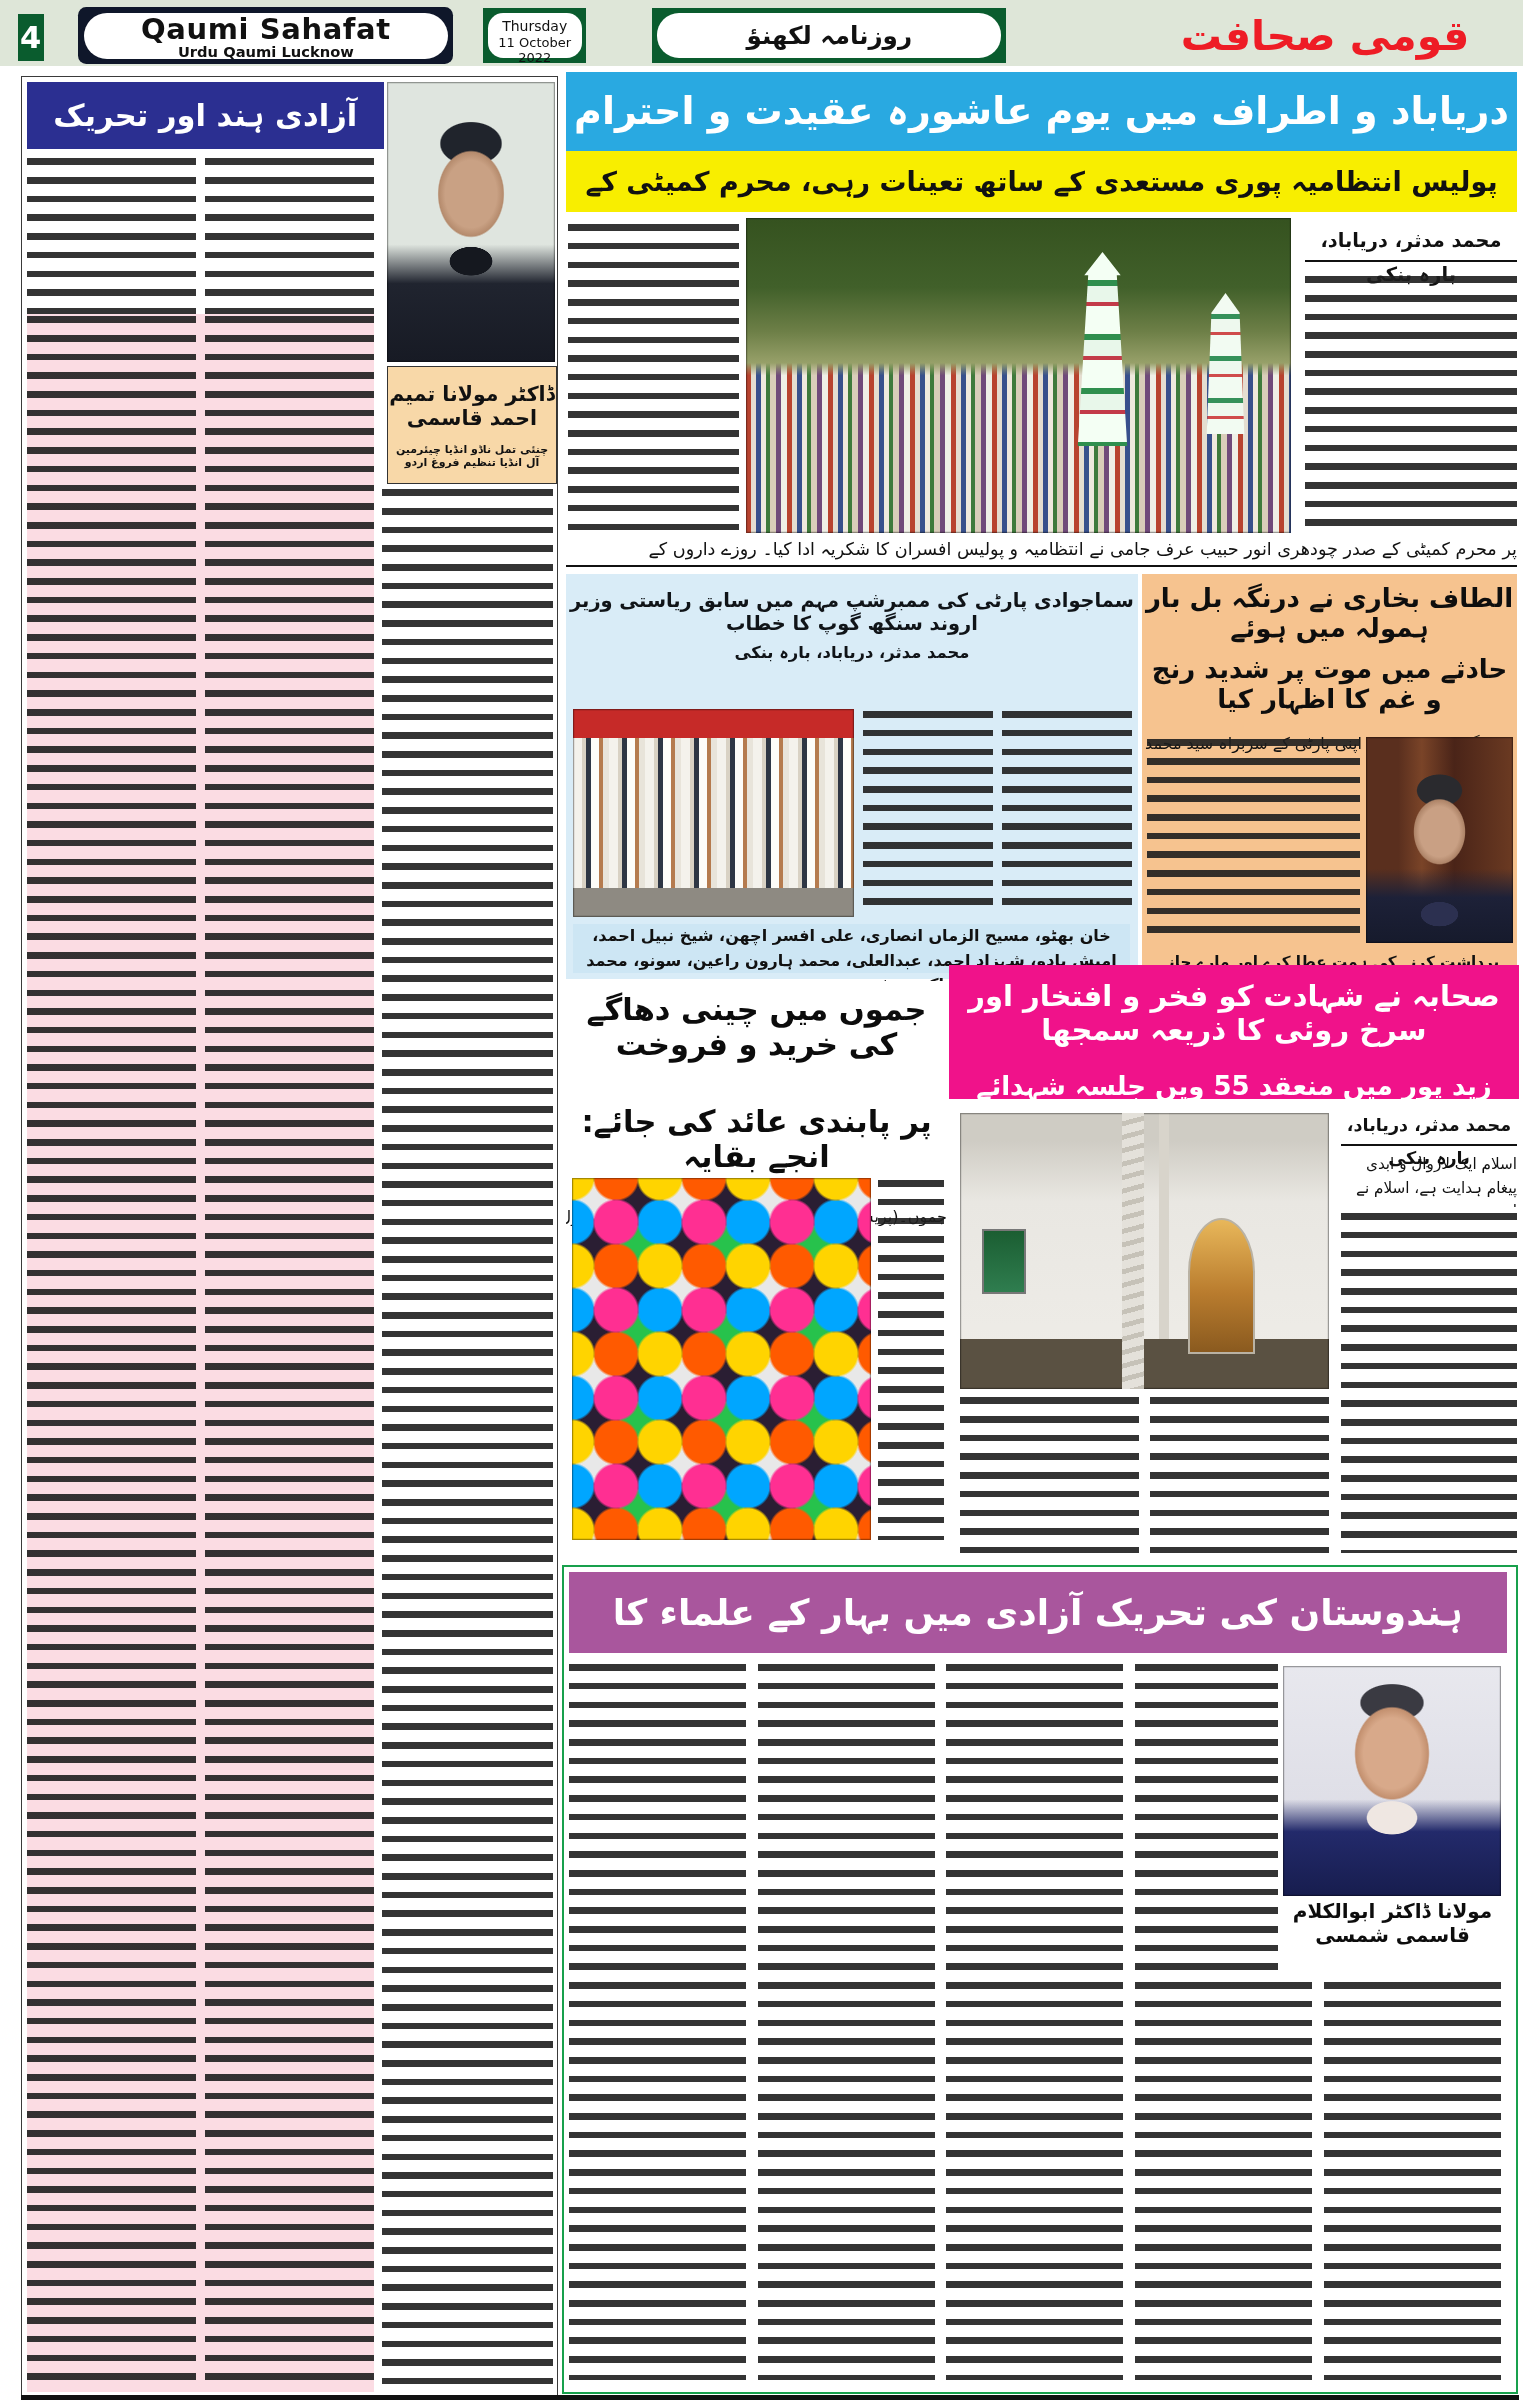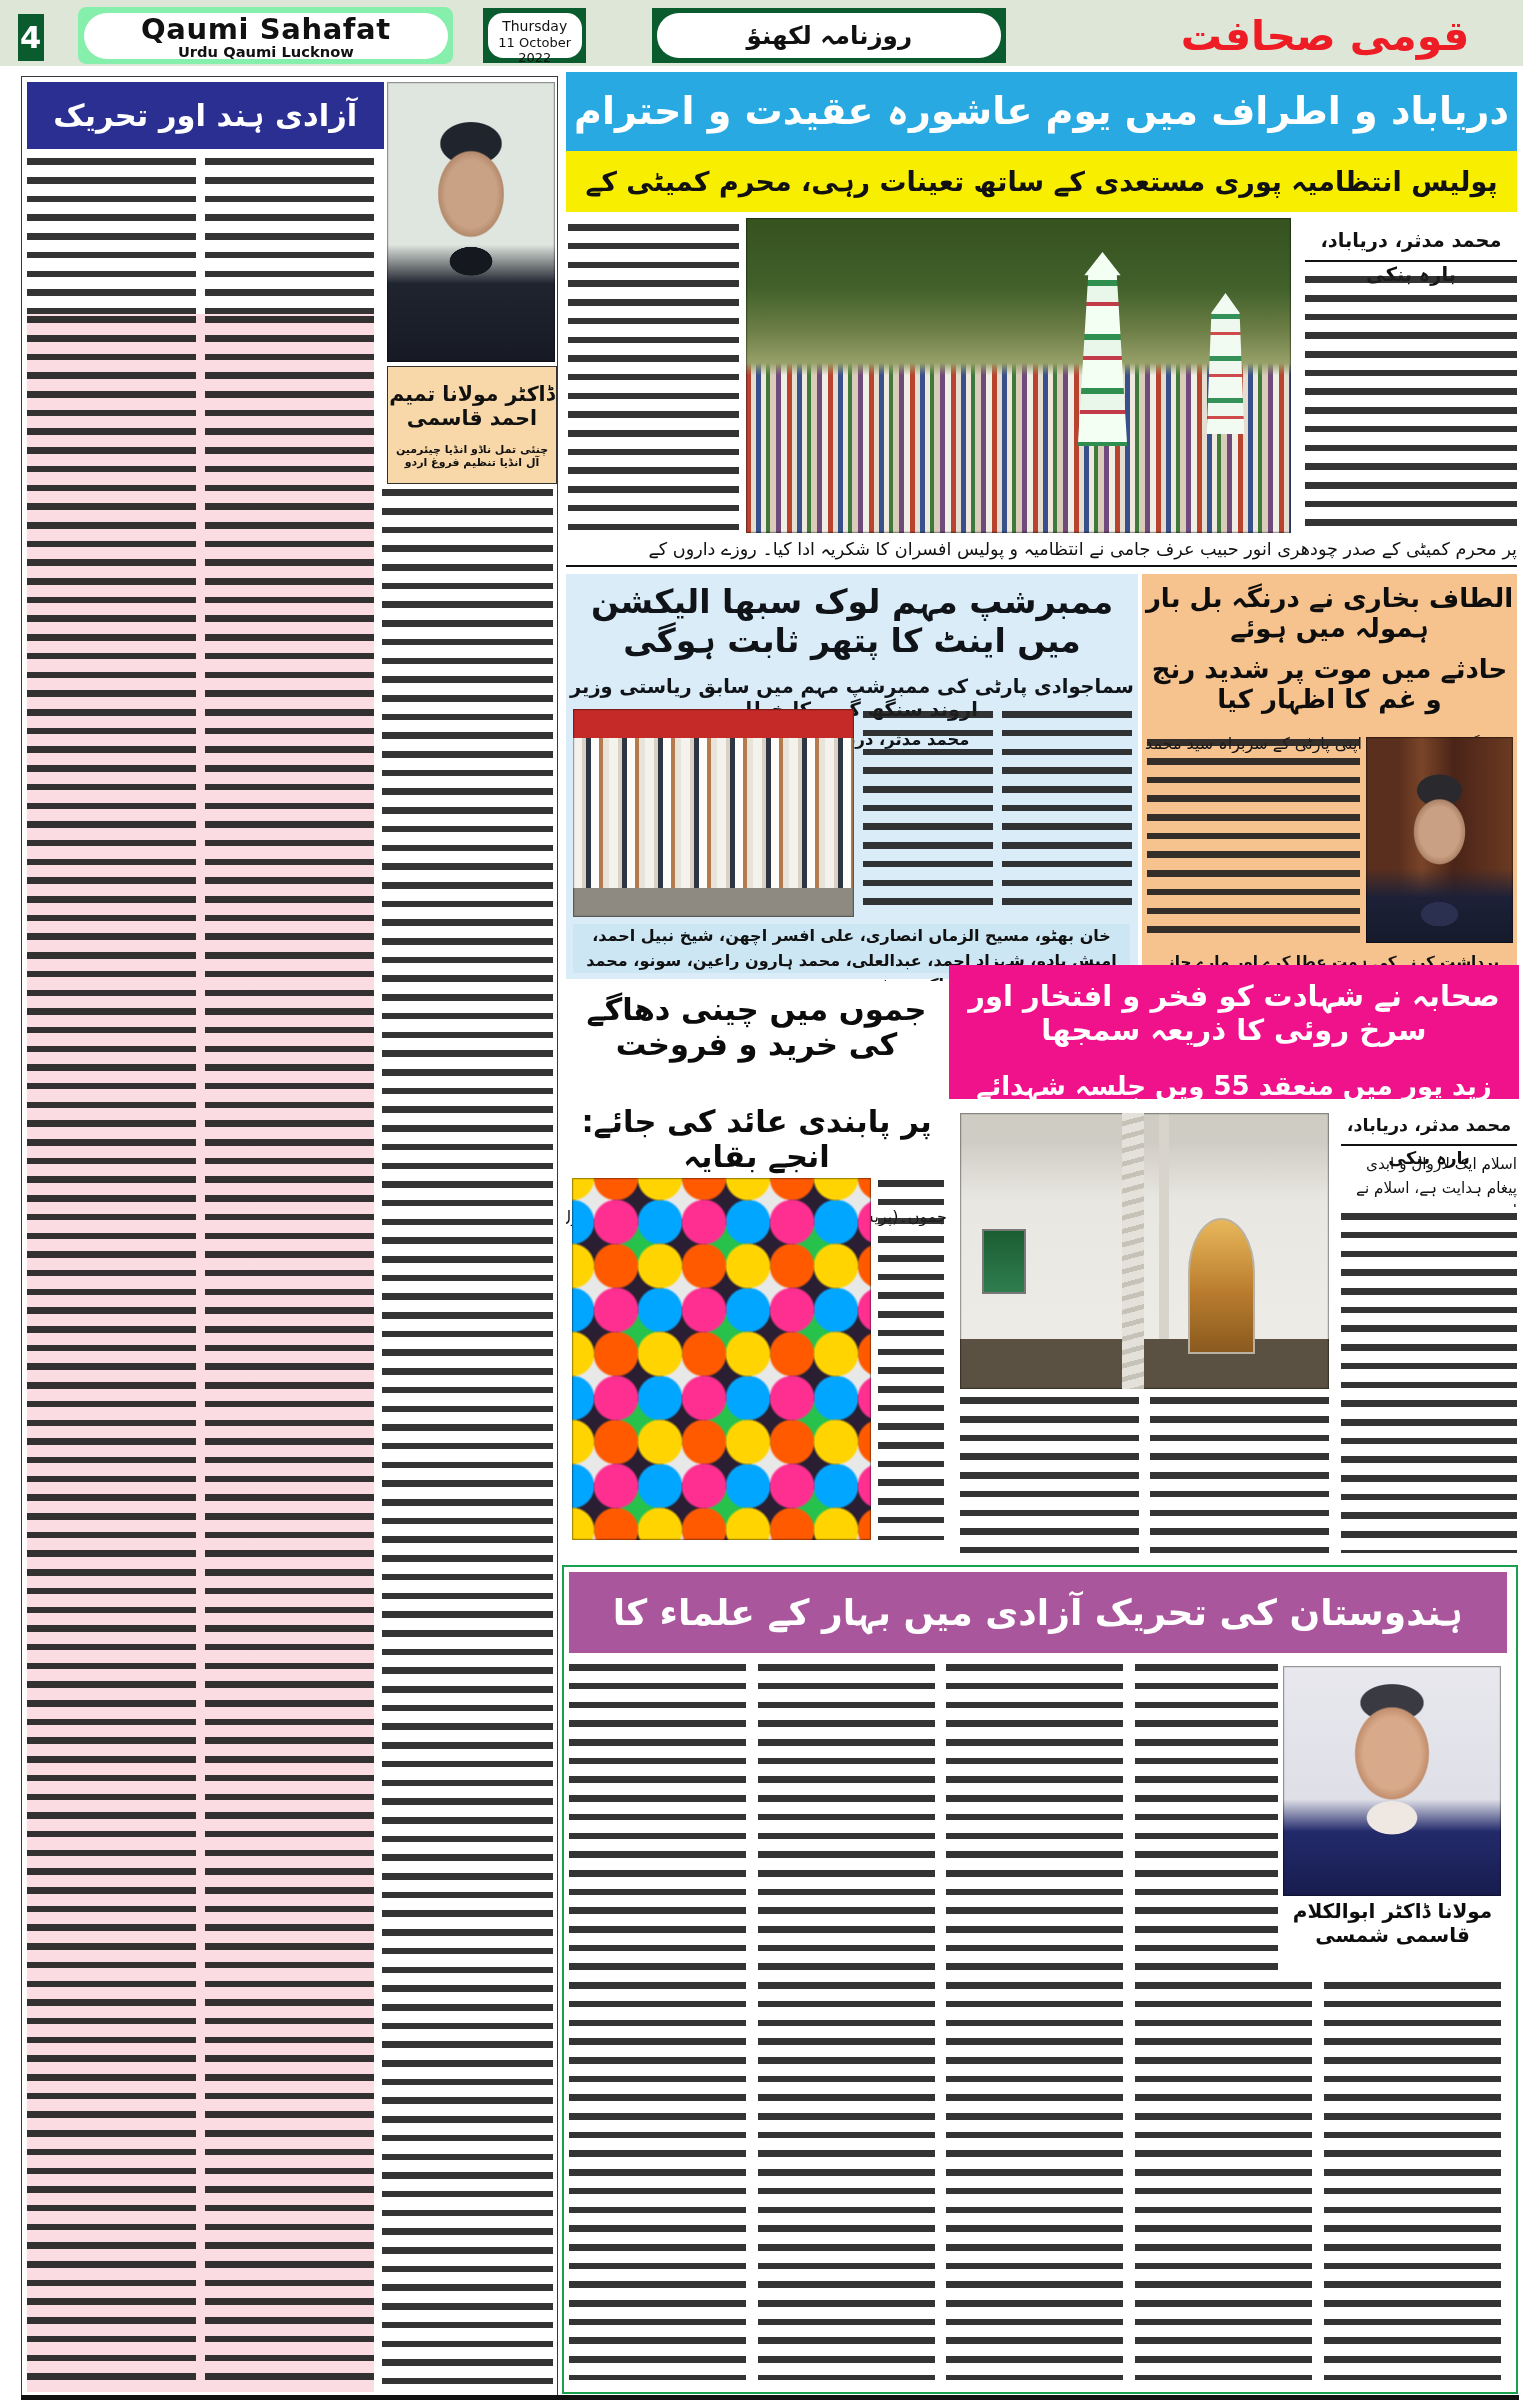--- a/index.html
+++ b/index.html
@@ -20,21 +20,21 @@
 </style>
 </head>
 <body>
 
 <div id="page">
 
   <div class="abs" style="left:0;top:0;width:1524px;height:66px;background:#dee6d8;">
     <div class="abs" style="left:17.6px;top:14px;width:26px;height:47px;background:#0a5c2e;color:#fff;font-weight:bold;font-size:30.5px;text-align:center;line-height:48px;">
       <span>4</span>
     </div>
-    <div class="abs" style="left:78px;top:7px;width:375px;height:57px;background:#86efac;border-radius:8.2px;">
+    <div class="abs" style="left:78px;top:7px;width:375px;height:57px;background:#0f172a;border-radius:8.2px;">
       <div class="abs" style="left:5.9px;top:5.9px;width:364px;height:46px;background:#fff;border-radius:23.5px;text-align:center;">
         <div style="font-size:29px;font-weight:bold;color:#111;line-height:29px;margin-top:2.3px;letter-spacing:0.6px;">Qaumi Sahafat</div>
         <div style="font-size:14.7px;font-weight:bold;color:#111;line-height:15.2px;">Urdu Qaumi Lucknow</div>
       </div>
     </div>
     <div class="abs" style="left:483px;top:8.2px;width:103px;height:55px;background:#0a5c2e;">
       <div class="abs" style="left:4.7px;top:5.3px;width:94px;height:45px;background:#fff;border-radius:15.2px;text-align:center;">
         <div style="font-size:14px;color:#111;margin-top:5.9px;line-height:15.2px;">Thursday</div>
         <div style="font-size:13px;color:#111;line-height:15.2px;">11 October 2022</div>
       </div>
@@ -81,21 +81,20 @@
               background:repeating-linear-gradient(180deg,#f4fff4 0 28px,#2f8f4e 28px 34px,#e8f7ea 34px 50px,#c33b49 50px 54px);
               clip-path:polygon(50% 0,78% 12%,72% 12%,88% 100%,12% 100%,28% 12%,22% 12%);"></div>
   <div class="abs" style="left:1202px;top:293px;width:47px;height:141px;
               background:repeating-linear-gradient(180deg,#f2fbf2 0 21px,#35915a 21px 26px,#eef8ee 26px 39px,#cf4b4b 39px 42px);
               clip-path:polygon(50% 0,80% 14%,90% 100%,10% 100%,20% 14%);"></div>
   <div class="abs rtl nowrapclip cap" style="left:568px;top:536px;width:949px;height:27px;font-size:17.6px;line-height:27px;text-align:right;">پر محرم کمیٹی کے صدر چودھری انور حبیب عرف جامی نے انتظامیہ و پولیس افسران کا شکریہ ادا کیا۔ روزے داروں کے</div>
 
   <div class="abs" style="left:566px;top:565px;width:951px;height:1.8px;background:#111;"></div>
 
   <div class="abs" style="left:566px;top:574px;width:572px;height:405px;background:#d9ecf7;">
-    <div class="rtl" style="font-size:33px;font-weight:bold;color:#101418;margin-top:8.2px;">ممبرشپ مہم لوک سبھا الیکشن میں اینٹ کا پتھر ثابت ہوگی</div>
     <div class="rtl" style="font-size:19.4px;font-weight:bold;color:#101418;margin-top:15.2px;">سماجوادی پارٹی کی ممبرشپ مہم میں سابق ریاستی وزیر اروند سنگھ گوپ کا خطاب</div>
     <div class="rtl" style="font-size:16.4px;font-weight:bold;color:#101418;margin-top:8.2px;">محمد مدثر، دریاباد، بارہ بنکی</div>
 
     <div class="abs photo" style="left:7px;top:135px;width:281px;height:208px;
                 background:
                   linear-gradient(180deg,#c62a28 0 14%,rgba(0,0,0,0) 14%),
                   linear-gradient(180deg,rgba(0,0,0,0) 0 86%,#8e8a82 86%),
                   repeating-linear-gradient(90deg,#f4f2ec 0 9.4px,#d9d2c4 9.4px 13.5px,#2e3644 13.5px 18px,#fdfcf8 18px 26px,#b57b4e 26px 30px,#e8e4da 30px 36px),
                   #e8e4da;"></div>
     <div class="abs tx" style="left:297px;top:135px;width:269px;height:208px;--cw:130px;--gap:9.4px;--bg:#d9ecf7;"></div>

